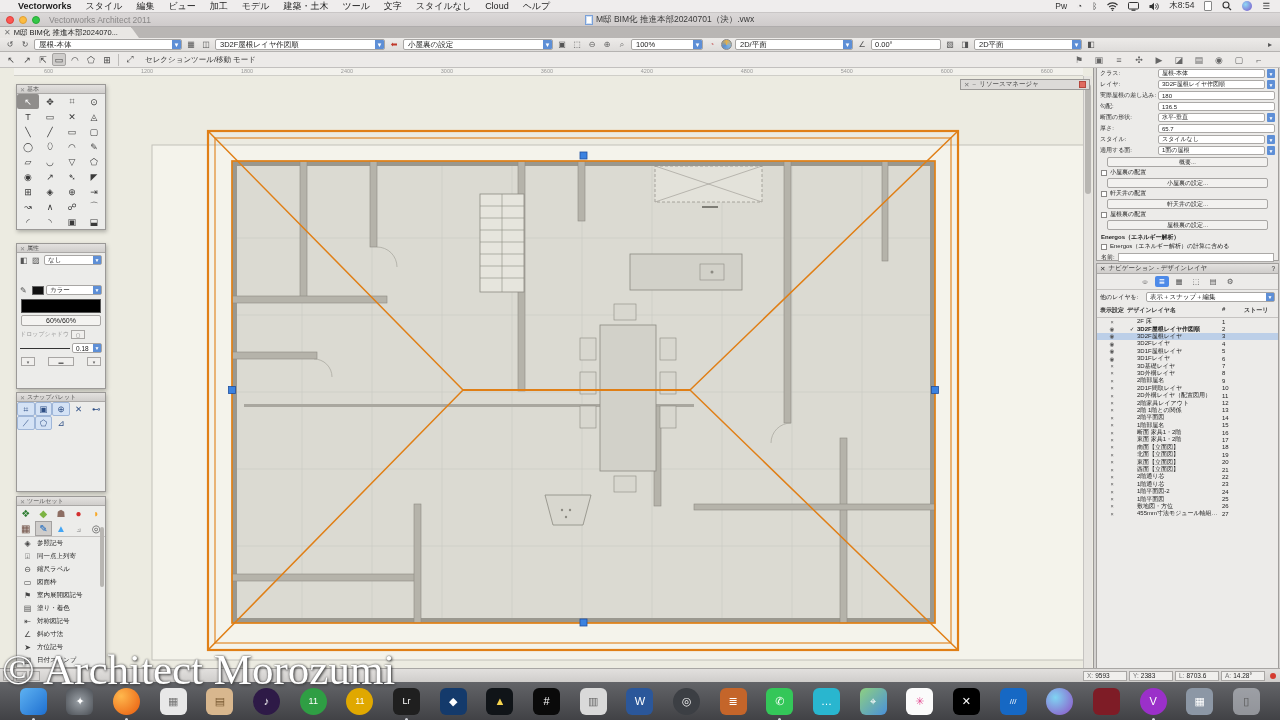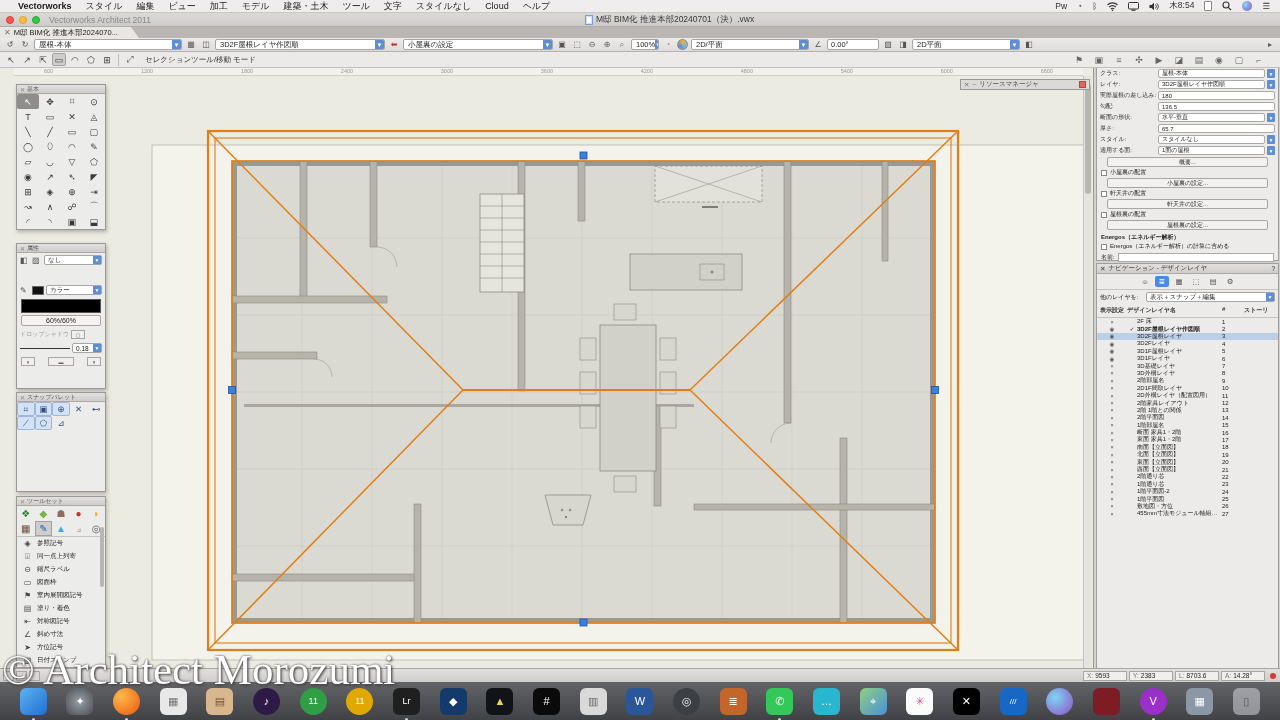--- a/index.html
+++ b/index.html
@@ -247,32 +247,32 @@
   <span class="tb-ic" style="color:#c0392b">⬅</span>
   <div class="tb-sel" style="width:150px">
     <span>小屋裏の設定</span>
       <span class="arr">▼</span>
   </div>
   <span class="tb-ic">▣</span>
   <span class="tb-ic">⬚</span>
   <span class="tb-ic">⊖</span>
   <span class="tb-ic">⊕</span>
   <span class="tb-ic">⌕</span>
-  <div class="tb-sel" style="width:28px">
+  <div class="tb-sel" style="width:72px">
     <span>100%</span>
       <span class="arr">▼</span>
   </div>
   <span class="tb-ic" style="color:#c77">◔</span>
   <span class="compass"></span>
   <div class="tb-sel" style="width:118px">
     <span>2D/平面</span>
       <span class="arr">▼</span>
   </div>
   <span class="tb-ic">∠</span>
-  <div class="tb-input" style="width:52px">0.00°</div>
+  <div class="tb-input" style="width:70px">0.00°</div>
   <span class="tb-ic">▧</span>
   <span class="tb-ic">◨</span>
   <div class="tb-sel" style="width:108px">
     <span>2D平面</span>
       <span class="arr">▼</span>
   </div>
   <span class="tb-ic">◧</span>
   <span class="tb-ic" style="margin-left:auto">▸</span>
 </div>
 

